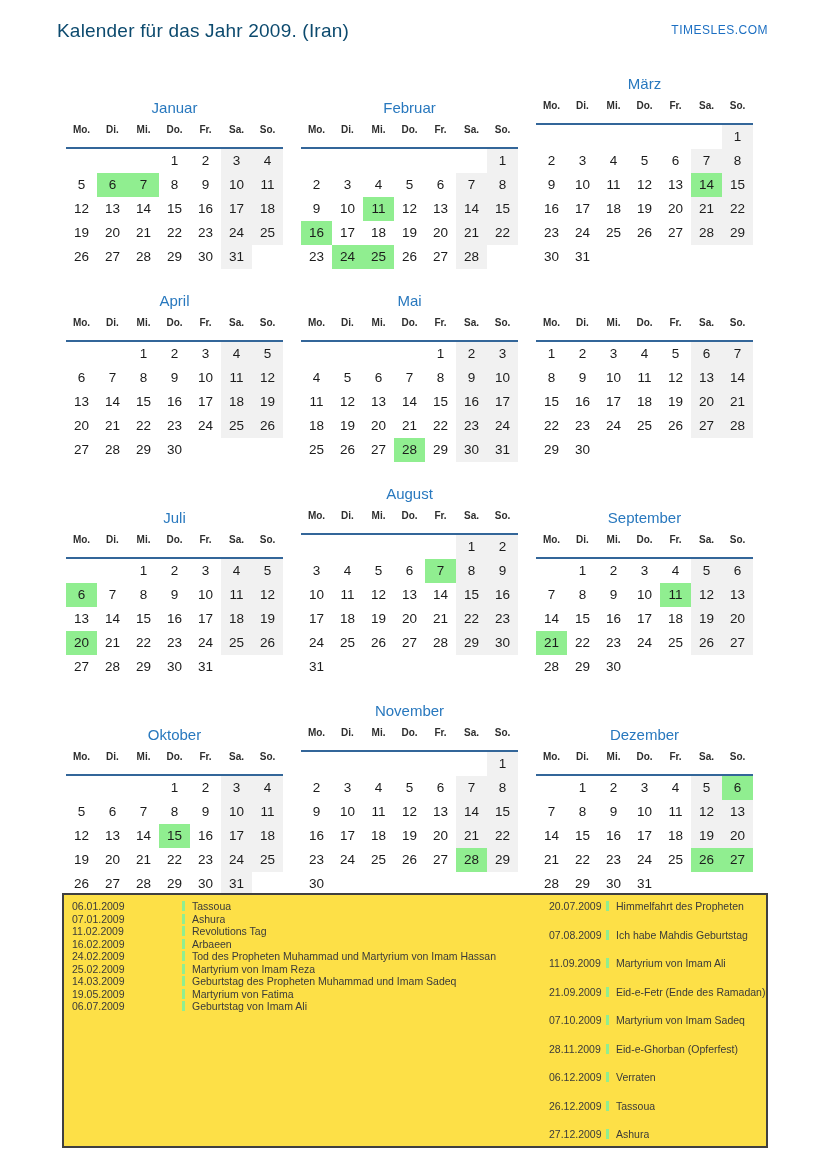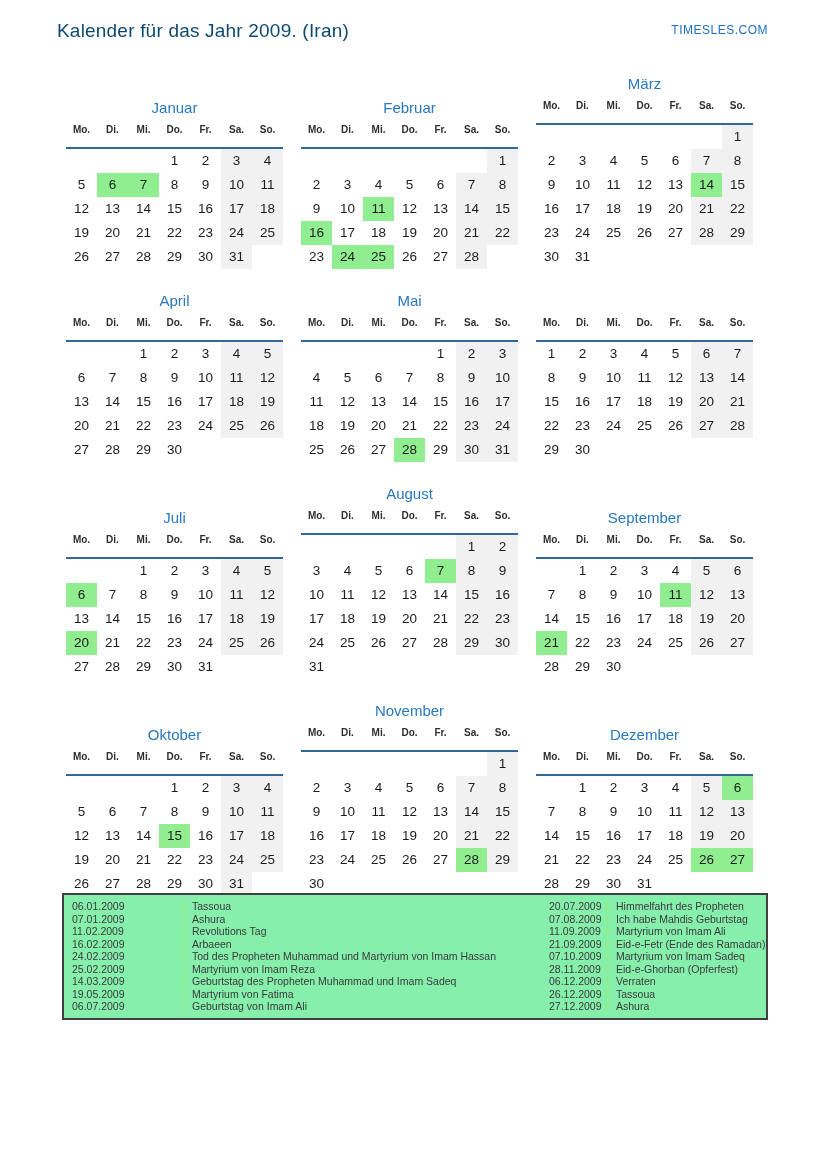--- a/index.html
+++ b/index.html
@@ -24,24 +24,24 @@
 
   .month{ width:217px; }
   .month-name{ text-align:center; color:var(--accent); font-size:15px; line-height:18px; margin-bottom:7px; }
   .weekday-row{ display:grid; grid-template-columns:repeat(7,31px); padding-bottom:12px; border-bottom:2px solid var(--line); }
   .wd{ text-align:center; font-size:10px; font-weight:bold; color:#2e2e2e; }
   .days{ display:grid; grid-template-columns:repeat(7,31px); grid-auto-rows:24px; }
   .cell{ text-align:center; line-height:24px; font-size:13.5px; color:#1c1c1c; }
   .cell.we{ background:var(--weekend); }
   .cell.hl{ background:var(--holiday); }
 
-  .legend{ position:absolute; left:62px; top:893px; width:706px; border:2px solid var(--legend-border); display:flex; padding:5px 0 5px 8px; background:#86efac; }
+  .legend{ position:absolute; left:62px; top:893px; width:706px; border:2px solid var(--legend-border); display:flex; padding:5px 0 5px 8px; background:#fde047; }
   .leg-col{ display:flex; flex-direction:column; }
   .leg-col.left{ width:477px; }
-  .leg-col.right{ flex:1; }
+  .leg-col.right{ flex:1;gap:16px; }
   .leg-item{ display:flex; align-items:center; height:12.5px; font-size:10.5px; color:#3a3a3a; white-space:nowrap; }
   .leg-date{ flex:none; }
   .left .leg-date{ width:110px; }
   .right .leg-date{ width:57px; }
   .leg-bar{ flex:none; width:3px; height:10px; background:var(--holiday); margin-right:7px; }
   .leg-label{ overflow:hidden; }
 </style>
 </head>
 <body>
 

